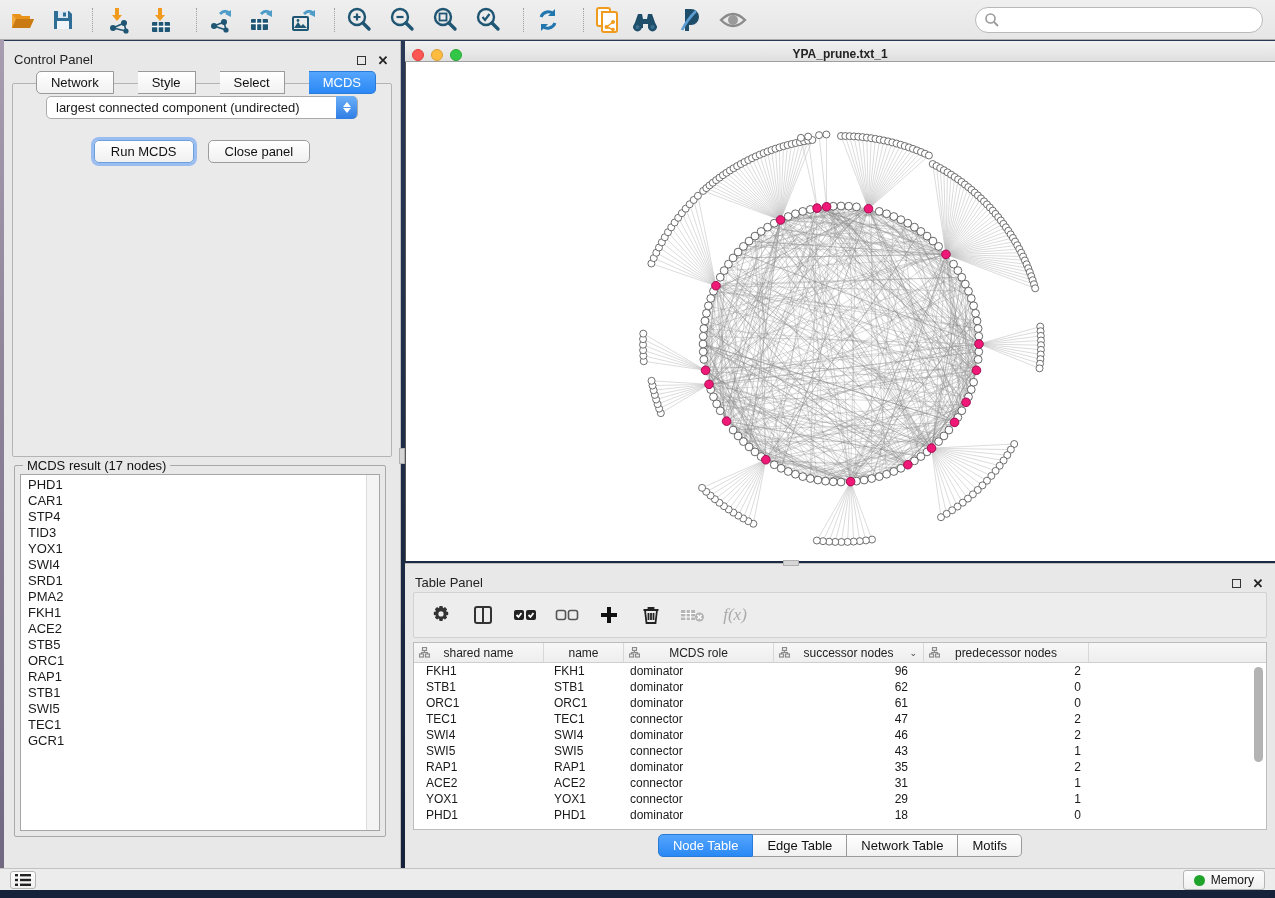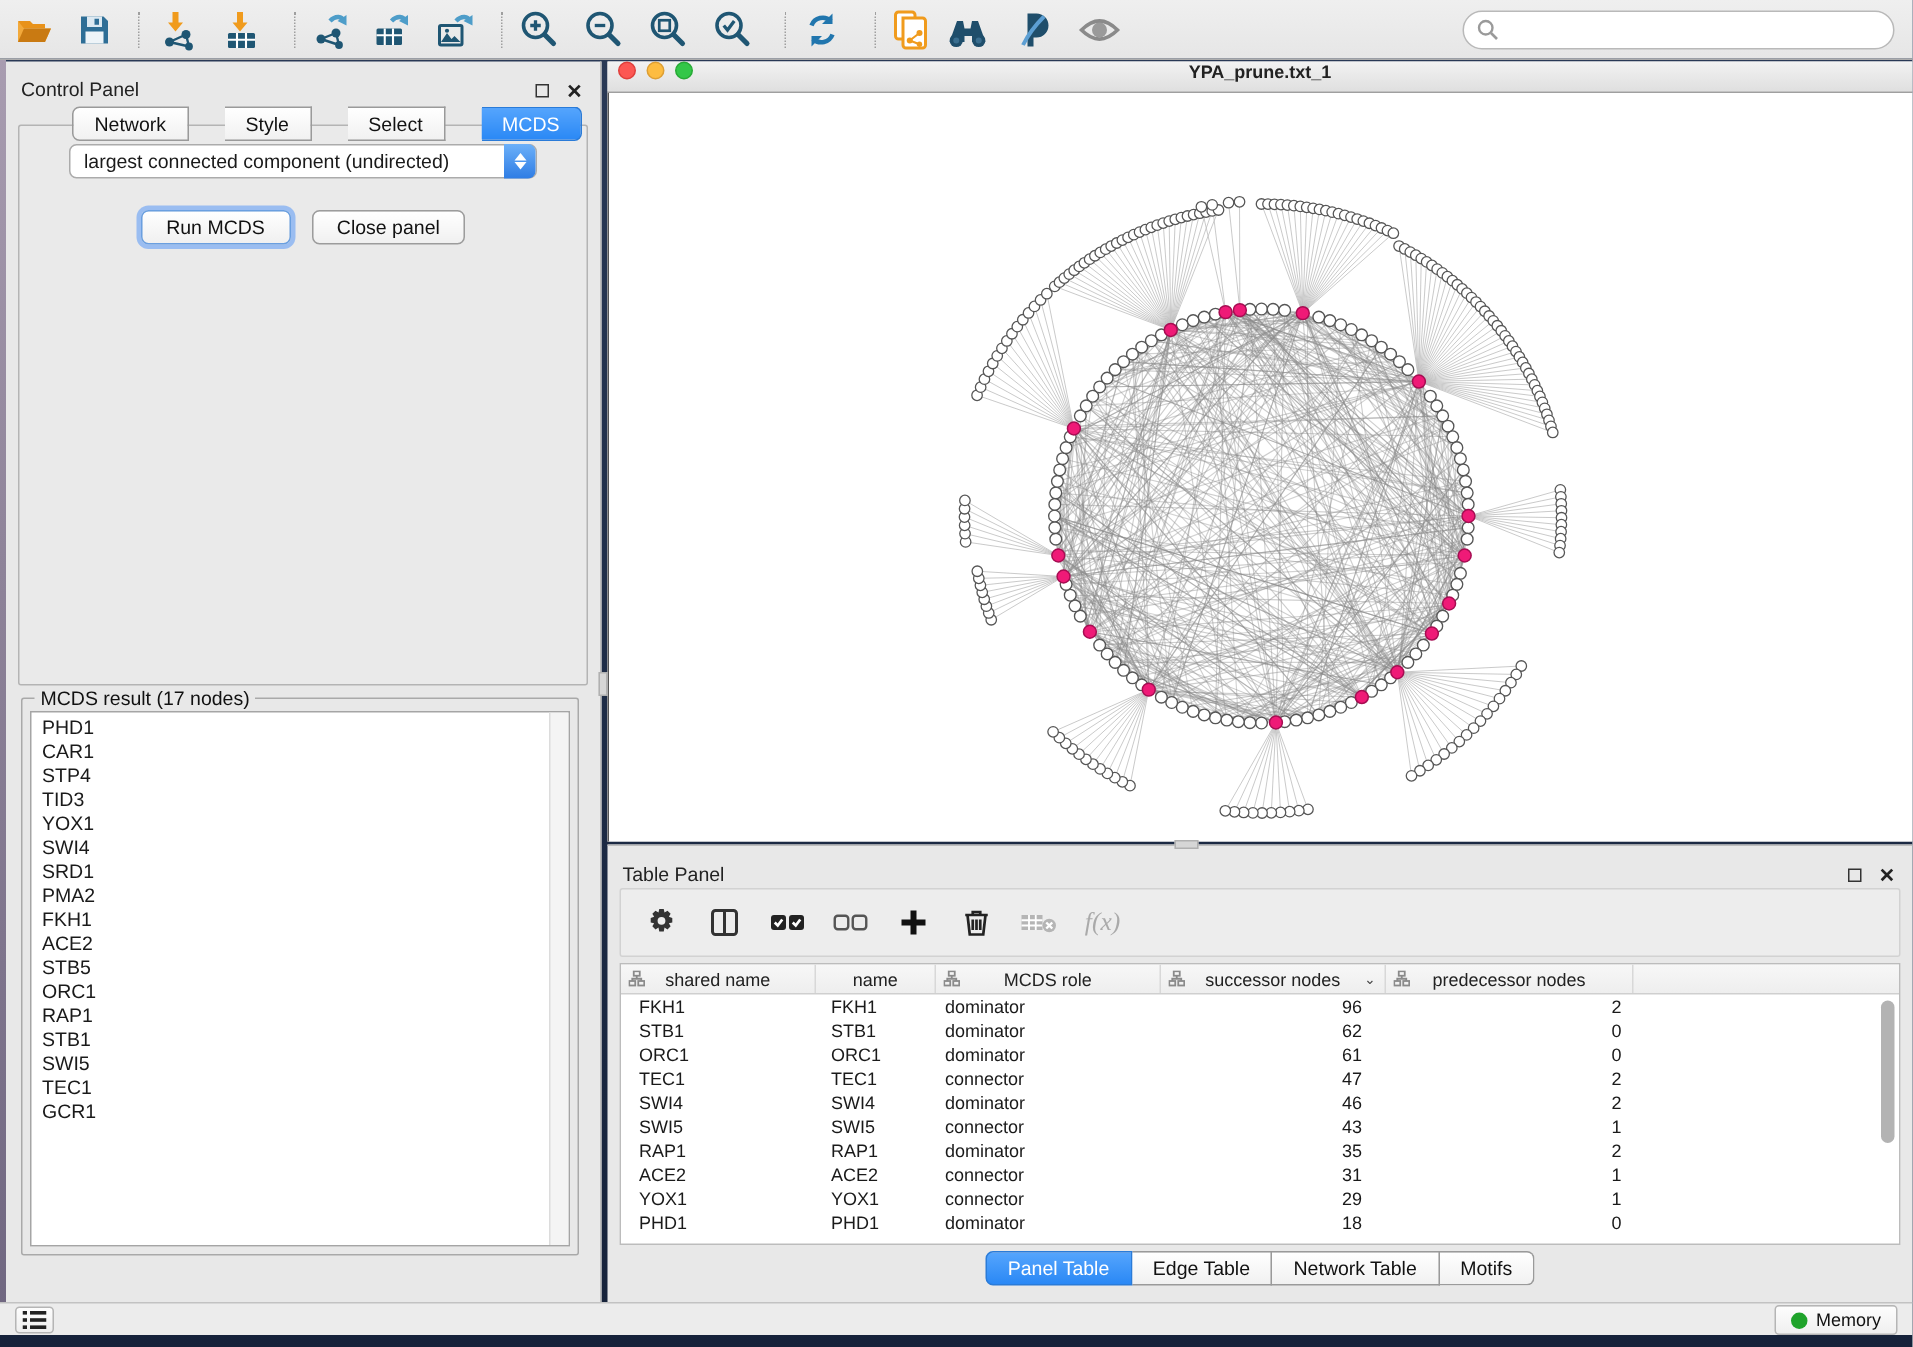--- a/index.html
+++ b/index.html
@@ -26,21 +26,21 @@
   .panel-head .sp { flex:1; }
   .wbtn { width:14px; height:14px; margin-left:8px; display:flex; align-items:center; justify-content:center;}
   .float-glyph { width:9px; height:9px; border:1.5px solid #333; }
   .close-glyph { font-size:13px; font-weight:bold; color:#222; line-height:9px;}
   .segbar { display:flex; justify-content:center; }
   .seg { border:1px solid #9a9a9a; border-left:none; background:linear-gradient(#ffffff,#f1f1f1);
     font-size:13px; padding:3px 14px; color:#111; cursor:default;}
   .seg:first-child { border-left:1px solid #9a9a9a; border-radius:5px 0 0 5px;}
   .seg:last-child { border-radius:0 5px 5px 0;}
   .seg.active { background:linear-gradient(#55a5fd,#2a88f5); color:#fff; border-color:#2a7bd8;}
-  #cp-tabs { position:absolute; left:16px; top:30px; width:100%; z-index:2;gap:24px;}
+  #cp-tabs { position:absolute; left:4px; top:30px; width:100%; z-index:2;gap:24px;}
   #cp-content { position:absolute; left:8px; right:8px; top:42px; height:374px;
     border:1px solid #b4b4b4; background:#eaeaea; border-radius:2px;}
   #opt-label { text-align:center; margin-top:34px; font-size:13px; color:#111;}
   #criterion { margin:12px auto 0; width:312px; height:23px; background:#fff; border:1px solid #ababab;
     border-radius:5px; display:flex; align-items:center; font-size:13px; position:relative; }
   #criterion .val { padding-left:9px; flex:1; white-space:nowrap;}
   #criterion .step { position:absolute; right:0; top:-1px; width:21px; height:23px; border-radius:0 5px 5px 0;
     background:linear-gradient(#6cb0f9,#2f7de4); display:flex; flex-direction:column; align-items:center; justify-content:center; gap:1px;}
   .chev { width:0; height:0; border-left:4px solid transparent; border-right:4px solid transparent;}
   .chev.up { border-bottom:5px solid #fff;} .chev.dn { border-top:5px solid #fff;}
@@ -51,21 +51,21 @@
   #mcds-group { position:absolute; left:10px; right:14px; top:424px; height:372px;
     border:1px solid #a9a9a9; border-radius:2px;}
   #mcds-legend { position:absolute; top:-8px; left:8px; background:#e8e8e8; padding:0 4px; font-size:13px; color:#111;}
   #mcds-list { position:absolute; left:5px; right:5px; top:8px; bottom:5px; background:#fff; border:1px solid #a5a5a5; overflow:hidden;}
   #mcds-items { position:absolute; left:0; top:2px; right:14px; }
   .mcds-item { font-size:13px; line-height:16px; padding-left:7px; }
   #mcds-scroll { position:absolute; right:0; top:0; bottom:0; width:13px; background:#f4f4f4; border-left:1px solid #dcdcdc;}
   
   #network-window { position:absolute; left:405px; top:41px; width:870px; height:520px; background:#ececec;}
   #net-titlebar { height:21px; background:linear-gradient(#f2f2f2,#dfdfdf); border-bottom:1px solid #9f9f9f;
-    display:flex; align-items:flex-start; position:relative;}
+    display:flex; align-items:flex-end; position:relative;}
   .tlight { width:12px; height:12px; border-radius:50%; margin-left:7px;}
   #net-title { position:absolute; left:0; right:0; text-align:center; font-size:12px; font-weight:bold; color:#222;}
   #net-canvas { position:absolute; left:0; top:21px; width:870px; height:499px; background:#fff; border-left:1px solid #555;}
   
   .vgrip { position:absolute; left:399px; top:448px; width:6px; height:16px; background:#d6d6d6; border:1px solid #b0b0b0; z-index:6;}
   .hgrip { position:absolute; left:783px; top:560px; width:16px; height:6px; background:#d6d6d6; border:1px solid #b0b0b0; z-index:6;}
   
   #table-panel { position:absolute; left:405px; top:563px; width:870px; height:305px; background:#e8e8e8; border-top:1px solid #bdbdbd;}
   #tp-toolbar { position:absolute; left:8px; right:8px; top:28px; height:46px; background:#ededed;
     border:1px solid #d2d2d2; border-radius:2px; display:flex; align-items:center; gap:20px; padding-left:16px;}
@@ -1520,21 +1520,21 @@
           <div class="tcell" style="width: 150px; padding-left: 6px;">dominator</div>
           <div class="tcell num" style="width: 150px; padding-right: 16px;">18</div>
           <div class="tcell num" style="width: 165px; padding-right: 8px;">0</div>
         </div>
       </div>
     <div id="tbl-scroll">
         <div id="tbl-thumb"></div>
       </div>
   </div>
   <div id="tp-tabs" class="segbar">
-      <div class="seg active">Panel Table</div>
+      <div class="seg active">Node Table</div>
       <div class="seg">Edge Table</div>
       <div class="seg">Network Table</div>
       <div class="seg">Motifs</div>
     </div>
 </div>
 
 <div id="status-bar">
   <div id="list-btn">
       <span>
         <svg width="16" height="12" viewBox="0 0 16 12">

